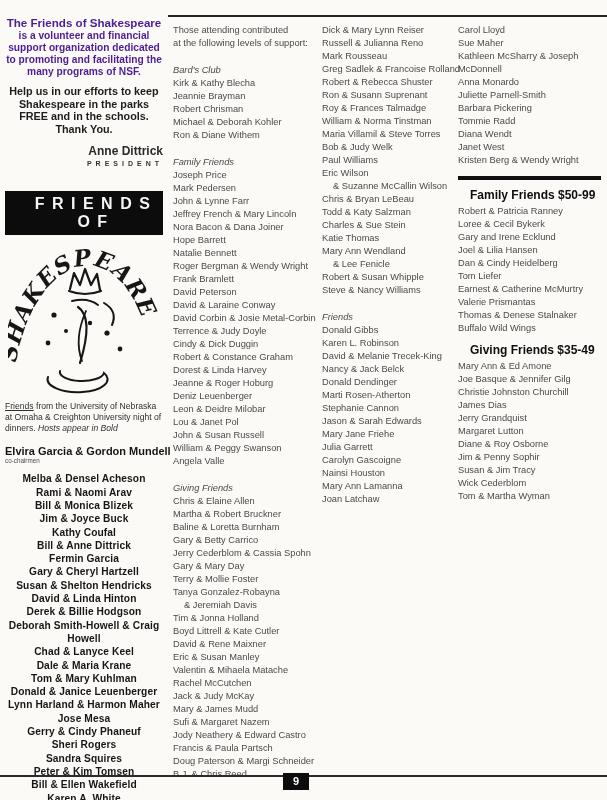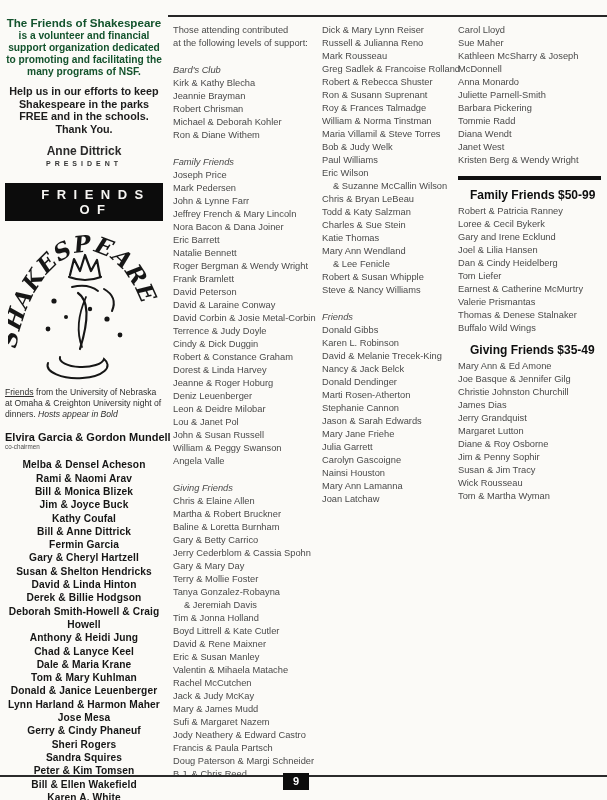--- a/index.html
+++ b/index.html
@@ -5,29 +5,29 @@
   html,body { margin:0; padding:0; }
   body {
     width:607px; height:800px; position:relative; overflow:hidden;
     background:#fbfaf7; font-family:"Liberation Sans", sans-serif;
     color:#222;
   }
   .page { position:absolute; inset:0; }
 
   
   .leftcol { position:absolute; left:5px; top:16px; width:158px; }
-  .intro { text-align:center; font-weight:bold; color:#14532d; }
+  .intro { text-align:center; font-weight:bold; color:#4c1d95; }
   .intro-title { font-size:11.6px; line-height:13px; white-space:nowrap; }
   .intro-body { font-size:10.2px; line-height:12px; margin-top:1px; }
   .appeal { text-align:center; font-weight:bold; color:#1d1d1d; font-size:10.8px; line-height:12.5px; margin-top:7px; }
-  .president { text-align:center; margin-top:9px; }
+  .president { text-align:right; margin-top:9px; }
   .president-name { font-weight:bold; font-size:12px; color:#2a2a2a; }
   .president-title { font-size:7px; letter-spacing:4px; font-weight:bold; color:#333; margin-top:2px; }
-  .banner { margin-top:16px; background:#0c0c0c; color:#f6f5f2; text-align:center;
-            font-size:13px; font-weight:bold; letter-spacing:7.5px; padding:4px 0 4px 24px; }
+  .banner { margin-top:24px; background:#0c0c0c; color:#f6f5f2; text-align:center;
+            font-size:16px; font-weight:bold; letter-spacing:7.5px; padding:4px 0 4px 24px; }
   .logo-wrap { text-align:center; margin-top:2px; }
   .note { font-size:8.6px; line-height:10.8px; color:#2f2f2f; margin-top:2px; text-align:left; }
   .note .link { text-decoration:underline; }
   .note .it { font-style:italic; }
   .cochairs { font-weight:bold; font-size:11px; color:#151515; margin-top:12px; white-space:nowrap; }
   .cochairs-sub { font-size:6.3px; color:#4a4a4a; margin-top:0; }
   .host-list { margin-top:8px; font-weight:bold; font-size:10.2px; line-height:13.3px;
                color:#161616; letter-spacing:0.1px;text-align:center; }
 
   
@@ -118,21 +118,20 @@
         <div class="li-name">Bill &amp; Monica Blizek</div>
         <div class="li-name">Jim &amp; Joyce Buck</div>
         <div class="li-name">Kathy Coufal</div>
         <div class="li-name">Bill &amp; Anne Dittrick</div>
         <div class="li-name">Fermin Garcia</div>
         <div class="li-name">Gary &amp; Cheryl Hartzell</div>
         <div class="li-name">Susan &amp; Shelton Hendricks</div>
         <div class="li-name">David &amp; Linda Hinton</div>
         <div class="li-name">Derek &amp; Billie Hodgson</div>
         <div class="li-name">Deborah Smith-Howell &amp; Craig Howell</div>
-        <div class="li-name">Anthony &amp; Heidi Jung</div>
         <div class="li-name">Chad &amp; Lanyce Keel</div>
         <div class="li-name">Dale &amp; Maria Krane</div>
         <div class="li-name">Tom &amp; Mary Kuhlman</div>
         <div class="li-name">Donald &amp; Janice Leuenberger</div>
         <div class="li-name">Lynn Harland &amp; Harmon Maher</div>
         <div class="li-name">Jose Mesa</div>
         <div class="li-name">Gerry &amp; Cindy Phaneuf</div>
         <div class="li-name">Sheri Rogers</div>
         <div class="li-name">Sandra Squires</div>
         <div class="li-name">Peter &amp; Kim Tomsen</div>
@@ -149,21 +148,21 @@
       <div class="li-name">Jeannie Brayman</div>
       <div class="li-name">Robert Chrisman</div>
       <div class="li-name">Michael &amp; Deborah Kohler</div>
       <div class="li-name">Ron &amp; Diane Withem</div>
       <div class="li-section">Family Friends</div>
       <div class="li-name">Joseph Price</div>
       <div class="li-name">Mark Pedersen</div>
       <div class="li-name">John &amp; Lynne Farr</div>
       <div class="li-name">Jeffrey French &amp; Mary Lincoln</div>
       <div class="li-name">Nora Bacon &amp; Dana Joiner</div>
-      <div class="li-name">Eric Barrett</div>
+      <div class="li-name">Hope Barrett</div>
       <div class="li-name">Natalie Bennett</div>
       <div class="li-name">Roger Bergman &amp; Wendy Wright</div>
       <div class="li-name">Frank Bramlett</div>
       <div class="li-name">David Peterson</div>
       <div class="li-name">David &amp; Laraine Conway</div>
       <div class="li-name">David Corbin &amp; Josie Metal-Corbin</div>
       <div class="li-name">Terrence &amp; Judy Doyle</div>
       <div class="li-name">Cindy &amp; Dick Duggin</div>
       <div class="li-name">Robert &amp; Constance Graham</div>
       <div class="li-name">Dorest &amp; Linda Harvey</div>
@@ -263,20 +262,20 @@
       <div class="li-heading">Giving Friends $35-49</div>
       <div class="li-name">Mary Ann &amp; Ed Amone</div>
       <div class="li-name">Joe Basque &amp; Jennifer Gilg</div>
       <div class="li-name">Christie Johnston Churchill</div>
       <div class="li-name">James Dias</div>
       <div class="li-name">Jerry Grandquist</div>
       <div class="li-name">Margaret Lutton</div>
       <div class="li-name">Diane &amp; Roy Osborne</div>
       <div class="li-name">Jim &amp; Penny Sophir</div>
       <div class="li-name">Susan &amp; Jim Tracy</div>
-      <div class="li-name">Wick Rousseau</div>
+      <div class="li-name">Wick Cederblom</div>
       <div class="li-name">Tom &amp; Martha Wyman</div>
     </div>
 
   <div class="bottom-rule"></div>
   <div class="page-num">9</div>
 
 </div>
 
 </body></html>

